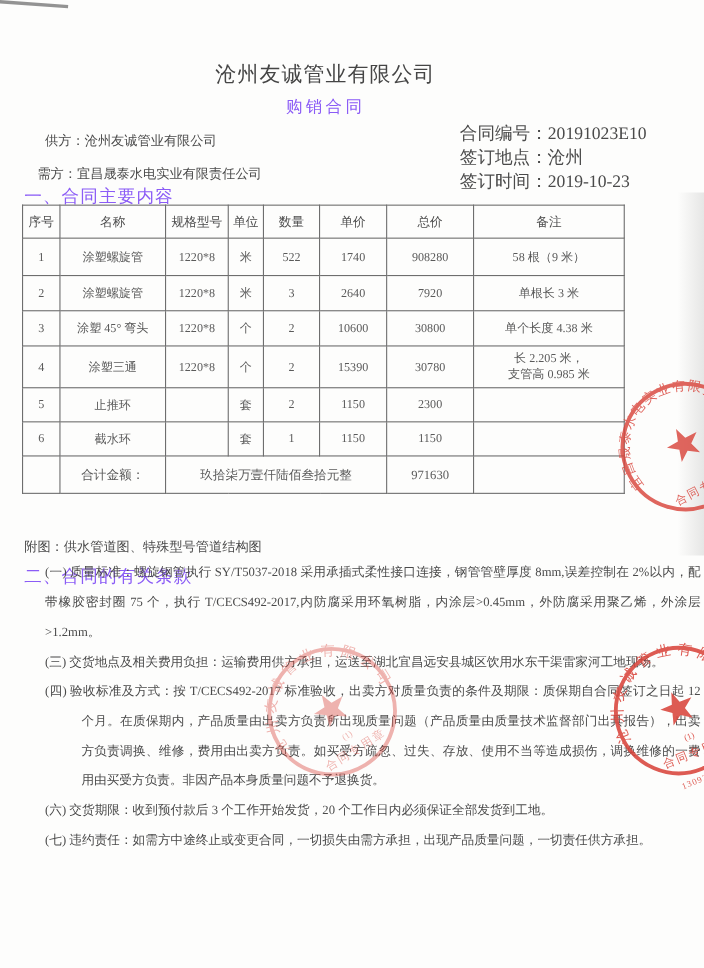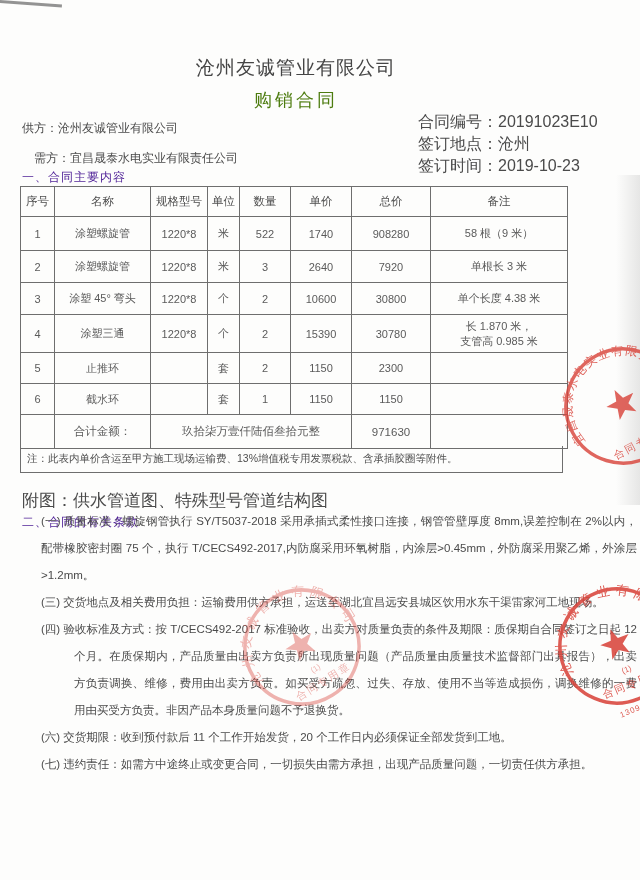--- a/index.html
+++ b/index.html
@@ -1,35 +1,35 @@
 <!DOCTYPE html>
 <html><head>
 <meta charset="utf-8">
 <style>
   html,body{margin:0;padding:0;background:#e9e9e9;}
   .page{
     position:relative;width:640px;height:880px;background:#fdfdfc;
-    font-family:Liberation Sans, sans-serif;color:#474747;
+    font-family:Liberation Serif, serif;color:#474747;
     overflow:hidden;margin:0 auto;
   }
   
   .corner-mark{position:absolute;left:-8px;top:2px;width:70px;height:3px;
     background:rgba(60,60,60,.55);transform:rotate(4deg);}
   .edge-shadow{position:absolute;right:0;top:175px;width:24px;height:330px;
     background:linear-gradient(to right,rgba(0,0,0,0),rgba(110,110,110,.16));}
   
   .titlewrap{position:absolute;left:20px;top:0;width:552px;text-align:center;}
   .title1{position:absolute;top:55px;left:0;width:100%;font-size:19px;letter-spacing:1px;color:#454545;}
-  .title2{position:absolute;top:88px;left:0;width:100%;font-size:18px;letter-spacing:3px;color:#4d7c0f;}
+  .title2{position:absolute;top:88px;left:0;width:100%;font-size:15px;letter-spacing:3px;color:#8b5cf6;}
   
   .line{position:absolute;font-size:12px;color:#4a4a4a;white-space:nowrap;}
-  .supplier{left:22px;top:120px;text-align:right;}
+  .supplier{left:41px;top:120px;text-align:right;}
   .buyer{left:34px;top:150px;}
   .meta{position:absolute;left:418px;top:111px;font-size:16px;line-height:22px;color:#4a4a4a;}
-  .sec-heading{position:absolute;left:22px;font-size:12px;color:#4c1d95;letter-spacing:1px;}
+  .sec-heading{position:absolute;left:22px;font-size:16px;color:#8b5cf6;letter-spacing:1px;}
   .h1{top:169px;}
   .h2{top:514px;}
   
   table.items{
     position:absolute;left:20px;top:186px;width:547px;table-layout:fixed;
     border-collapse:collapse;font-size:11px;color:#5a5a5a;
   }
   table.items th,table.items td{
     border:1px solid #6e6e6e;text-align:center;vertical-align:middle;
     padding:1px 2px;font-weight:normal;overflow:hidden;
@@ -43,21 +43,21 @@
   table.items tbody tr:nth-child(5){height:31px;}
   table.items tbody tr:nth-child(6){height:31px;}
   tr.total-row{height:32px;}
   tr.total-row td{font-size:11.5px;text-align:center;}
   td div{line-height:15px;}
   .note-box{
     position:absolute;left:20px;top:446px;width:535px;height:26px;
     border:1px solid #6e6e6e;border-top:none;font-size:10.5px;color:#4f4f4f;
     display:flex;align-items:center;padding-left:6px;white-space:nowrap;
   }
-  .attachment{left:22px;top:489px;font-size:17px;}
+  .attachment{left:22px;top:489px;font-size:12px;}
   
   .clauses{position:absolute;left:22px;top:508px;width:596px;
     font-size:11.5px;line-height:27px;color:#4a4a4a;text-align:justify;margin-left:19px;}
   .clause{margin:0;}
   .clause.hang{padding-left:33px;text-indent:-33px;}
   
   .stamp{position:absolute;pointer-events:none;}
   .stamp svg{display:block;}
   .stamp-buyer{left:548px;top:331px;transform:rotate(-28deg);opacity:.82;}
   .stamp-supplier-faint{left:227px;top:572px;transform:rotate(-32deg);opacity:.40;}
@@ -143,21 +143,21 @@
         </tr>
         <tr>
           <td>4</td>
           <td>涂塑三通</td>
           <td>1220*8</td>
           <td>个</td>
           <td>2</td>
           <td>15390</td>
           <td>30780</td>
           <td>
-            <div>长 1.870 米，</div>
+            <div>长 2.205 米，</div>
             <div>支管高 0.985 米</div>
           </td>
         </tr>
         <tr>
           <td>5</td>
           <td>止推环</td>
           <td></td>
           <td>套</td>
           <td>2</td>
           <td>1150</td>
@@ -179,31 +179,30 @@
       <tr class="total-row">
         <td></td>
         <td>合计金额：</td>
         <td colspan="4">玖拾柒万壹仟陆佰叁拾元整</td>
         <td>971630</td>
         <td></td>
       </tr>
     </tbody>
   </table>
 
-  <div class="note-box">注：此表内单价含运至甲方施工现场运输费、13%增值税专用发票税款、含承插胶圈等附件。</div>
 
   <div class="line attachment">附图：供水管道图、特殊型号管道结构图</div>
 
   <div class="sec-heading h2">二、合同的有关条款</div>
 
   <div class="clauses">
     <p class="clause">(一) 质量标准：螺旋钢管执行 SY/T5037-2018 采用承插式柔性接口连接，钢管管壁厚度 8mm,误差控制在 2%以内，配带橡胶密封圈 75 个，执行 T/CECS492-2017,内防腐采用环氧树脂，内涂层&gt;0.45mm，外防腐采用聚乙烯，外涂层&gt;1.2mm。</p>
     <p class="clause">(三) 交货地点及相关费用负担：运输费用供方承担，运送至湖北宜昌远安县城区饮用水东干渠雷家河工地现场。</p>
     <p class="clause hang">(四) 验收标准及方式：按 T/CECS492-2017 标准验收，出卖方对质量负责的条件及期限：质保期自合同签订之日起 12 个月。在质保期内，产品质量由出卖方负责所出现质量问题（产品质量由质量技术监督部门出具报告），出卖方负责调换、维修，费用由出卖方负责。如买受方疏忽、过失、存放、使用不当等造成损伤，调换维修的一费用由买受方负责。非因产品本身质量问题不予退换货。</p>
-    <p class="clause">(六) 交货期限：收到预付款后 11 个工作开始发货，20 个工作日内必须保证全部发货到工地。</p>
+    <p class="clause">(六) 交货期限：收到预付款后 3 个工作开始发货，20 个工作日内必须保证全部发货到工地。</p>
     <p class="clause">(七) 违约责任：如需方中途终止或变更合同，一切损失由需方承担，出现产品质量问题，一切责任供方承担。</p>
   </div>
 
   <div class="stamp stamp-buyer">
     <svg width="150" height="150" viewBox="0 0 150 150">
       <defs>
           <path id="arcA" d="M 30.7 101.3 A 51.5 51.5 0 1 1 119.3 101.3" fill="none"></path>
         </defs>
       <circle cx="75" cy="75" r="57" fill="none" stroke="#d9453c" stroke-width="3.5"></circle>
       <polygon points="75,57 78.8,67.8 90.2,68.1 81.1,75 84.4,85.9 75,79.4 65.6,85.9 68.9,75 59.8,68.1 71.2,67.8" fill="#d9453c"></polygon>

